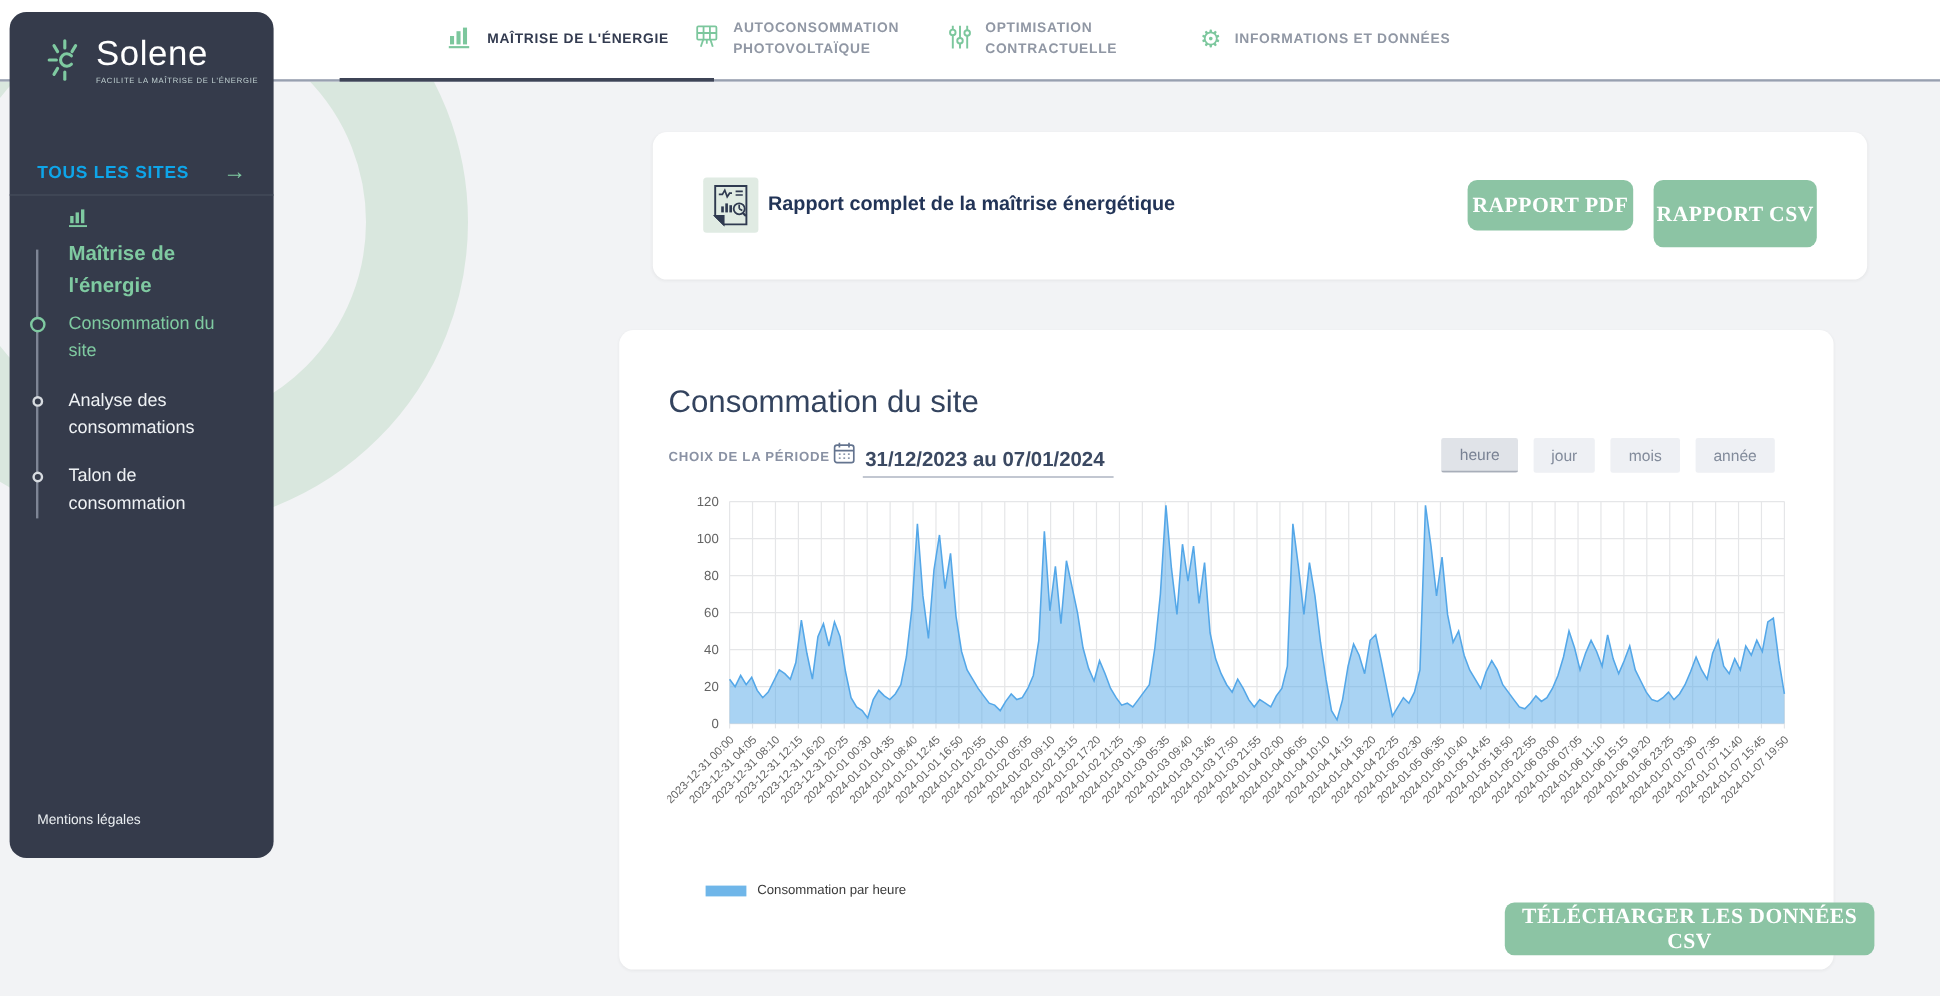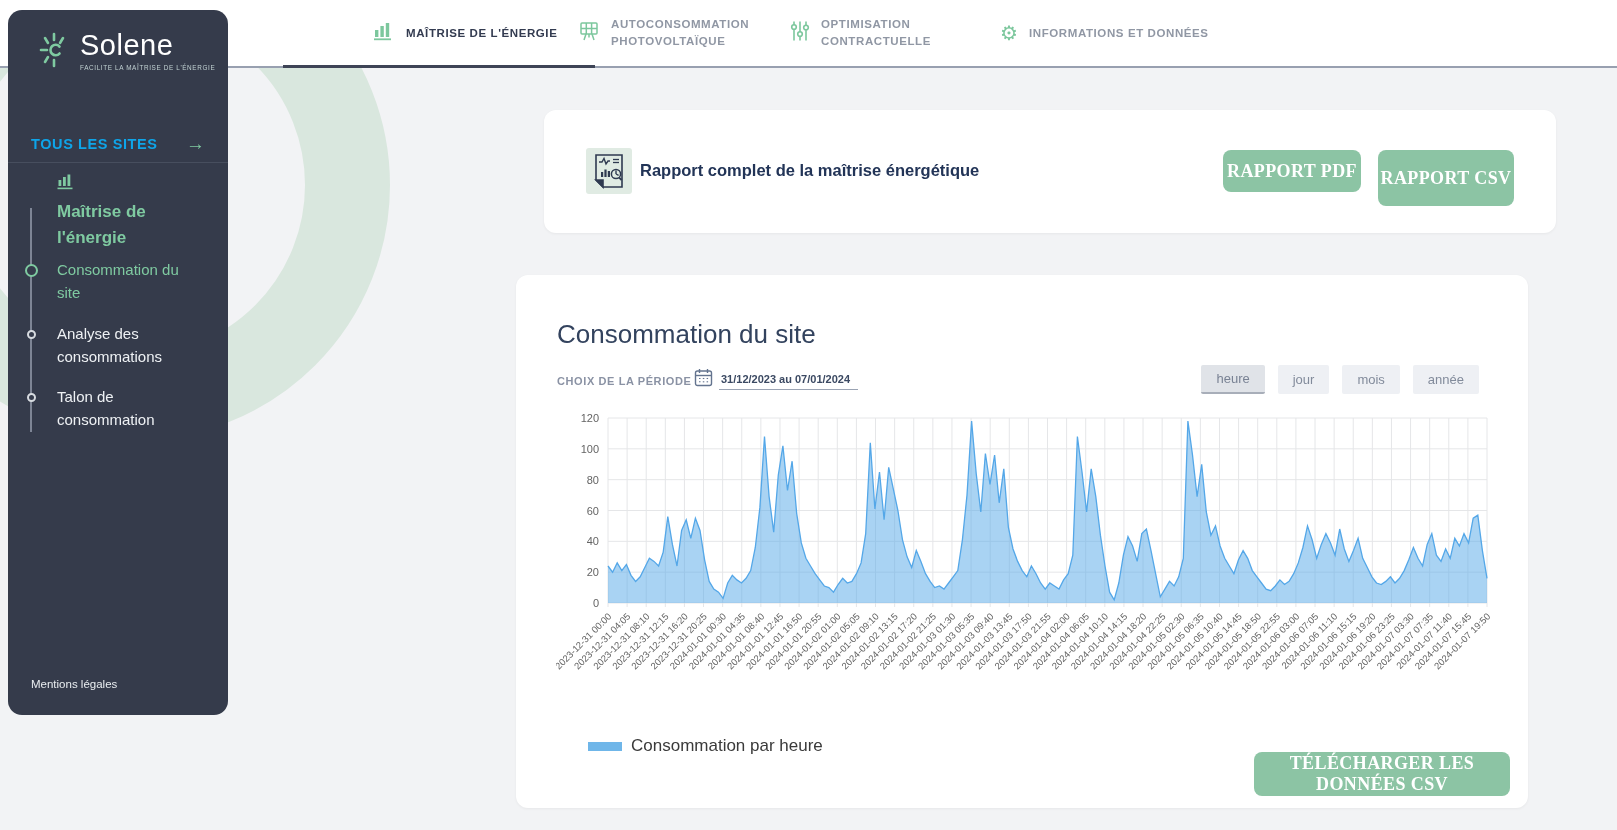--- a/index.html
+++ b/index.html
@@ -61,33 +61,33 @@
     letter-spacing:.4px; cursor:pointer; }
   .btn-pdf { position:absolute; left:679px; top:40px; width:138px; height:42px; }
   .btn-csv { position:absolute; left:834px; top:40px; width:136px; height:56px; }
 
   .chart-card { left:516px; top:275px; width:1012px; height:533px; }
   .chart-title { position:absolute; left:41px; top:44px; font-size:26px;
     font-weight:500; color:#33435e; }
   .period-label { position:absolute; left:41px; top:100px; font-size:11px;
     font-weight:700; letter-spacing:.6px; color:#8a92a4; }
   .calendar-icon { position:absolute; left:178px; top:93px; cursor:pointer; }
-  .period-value { position:absolute; left:203px; top:98px; font-size:11px;
+  .period-value { position:absolute; left:203px; top:98px; font-size:17px;
     font-weight:700; color:#3b4962; border-bottom:1px solid #9aa3b3;
     padding:0 8px 4px 2px; cursor:pointer; }
   .gran-group { position:absolute; right:49px; top:90px; display:flex; gap:13px; }
   .gran-btn { height:29px; padding:0 15px; background:#eef0f4; border:none;
     border-radius:2px; color:#828b9b; font-family:"Liberation Sans",sans-serif;
     font-size:13px; cursor:pointer; }
   .gran-btn.active { background:#e0e3e8; border-bottom:2px solid #a8aeb9; color:#798294; }
   .chart-wrap { position:absolute; left:40px; top:133px; width:960px; height:312px; }
   .legend { position:absolute; left:72px; top:461px; display:flex; align-items:center; gap:9px; }
   .legend-swatch { width:34px; height:9px; background:#6fb6e9; }
-  .legend-label { font-size:17px; color:#3a3a3a; }
-  .btn-download { position:absolute; left:738px; top:477px; width:256px; height:44px; }
+  .legend-label { font-size:11px; color:#3a3a3a; }
+  .btn-download { position:absolute; left:738px; top:477px; width:308px; height:44px; }
 </style>
 </head>
 <body>
 
 <div class="stage">
 
   <div class="ring"></div>
 
   <div class="topbar"></div>
   <div class="tab-indicator"></div>

